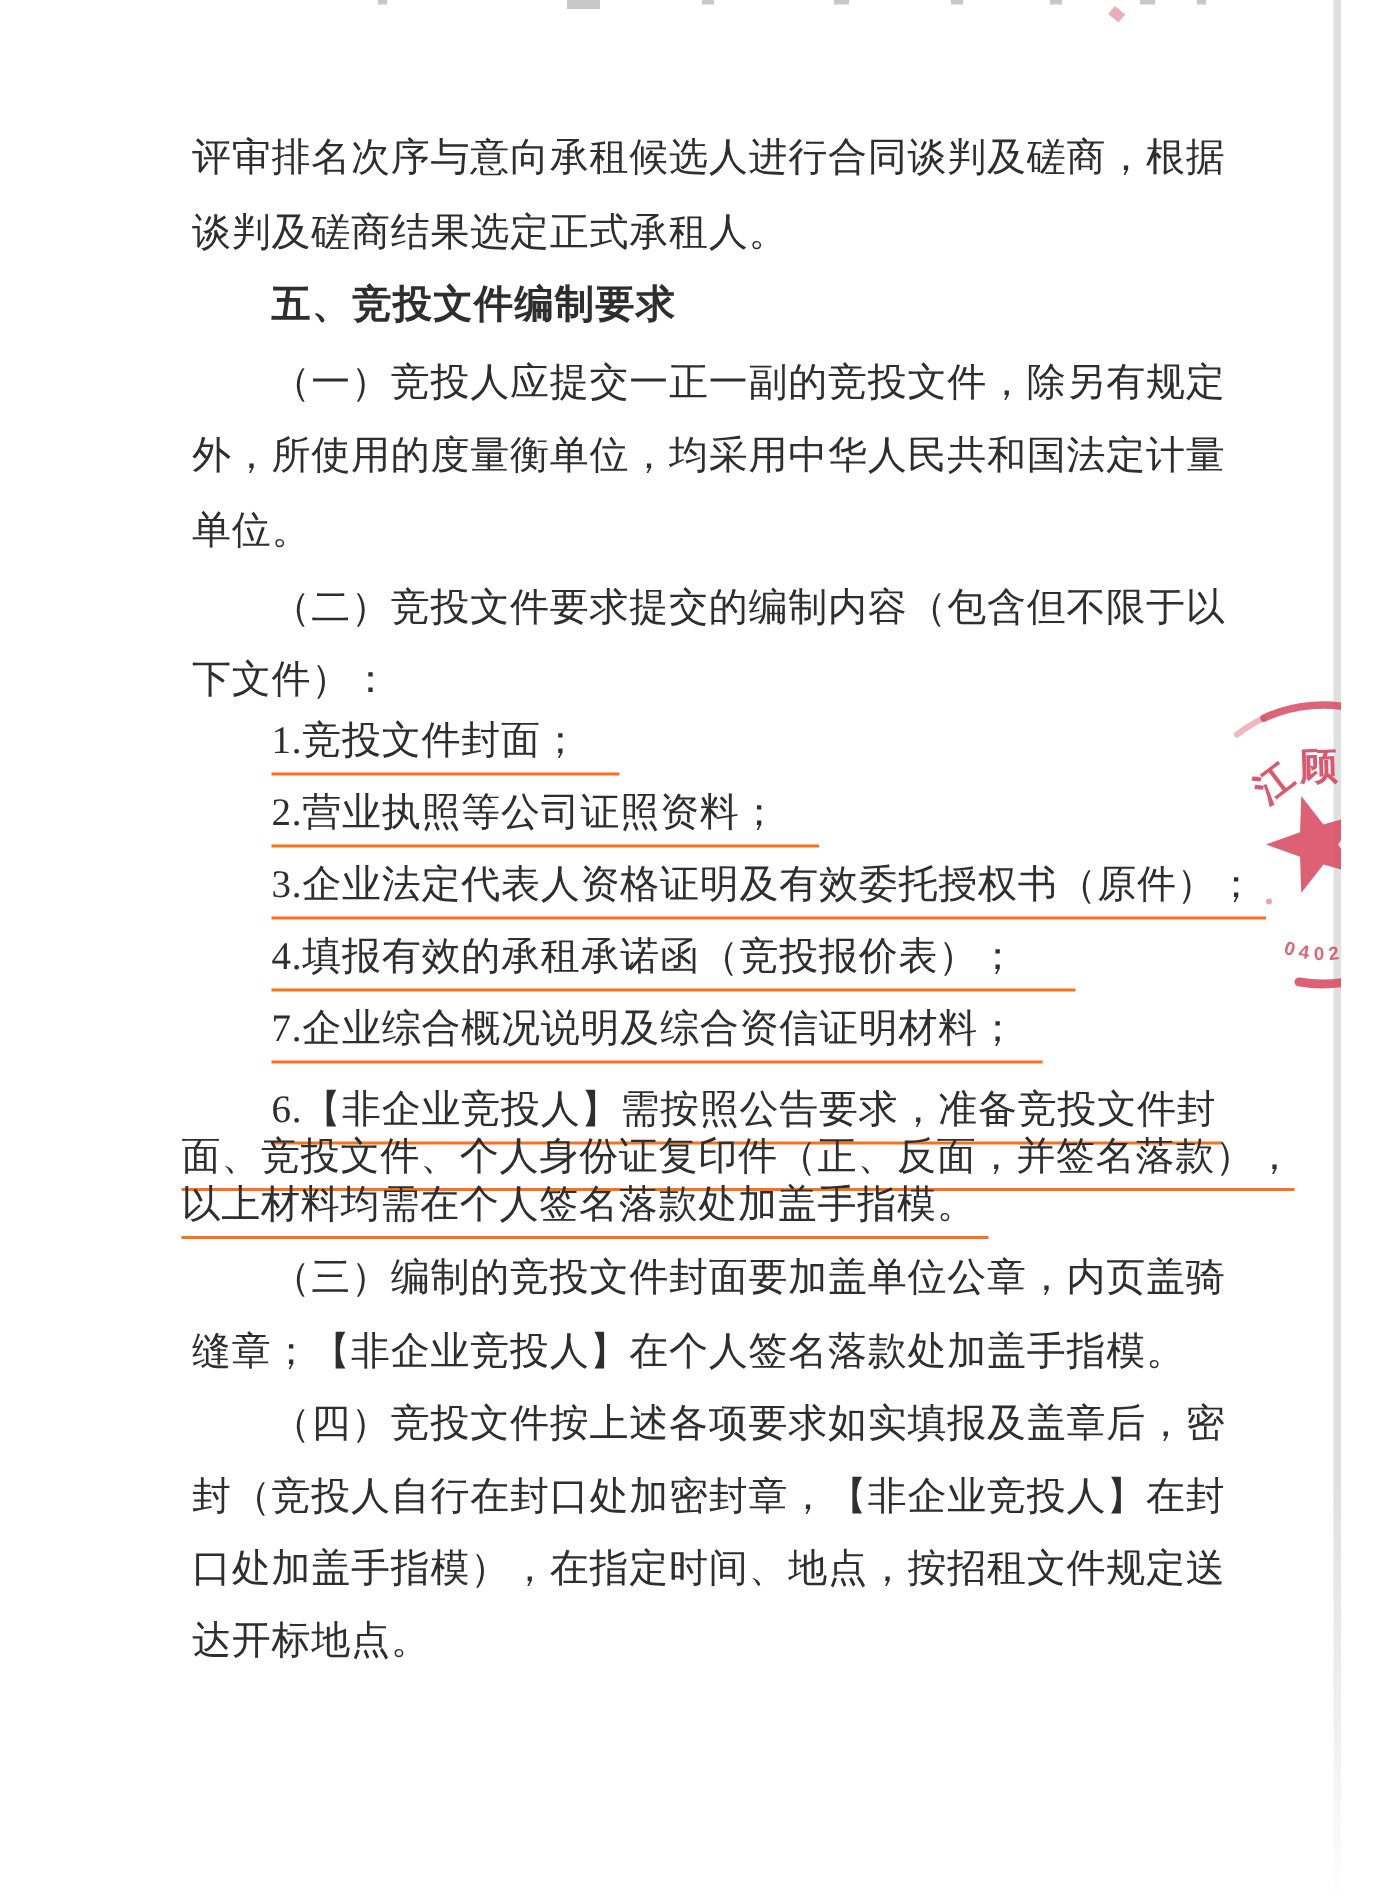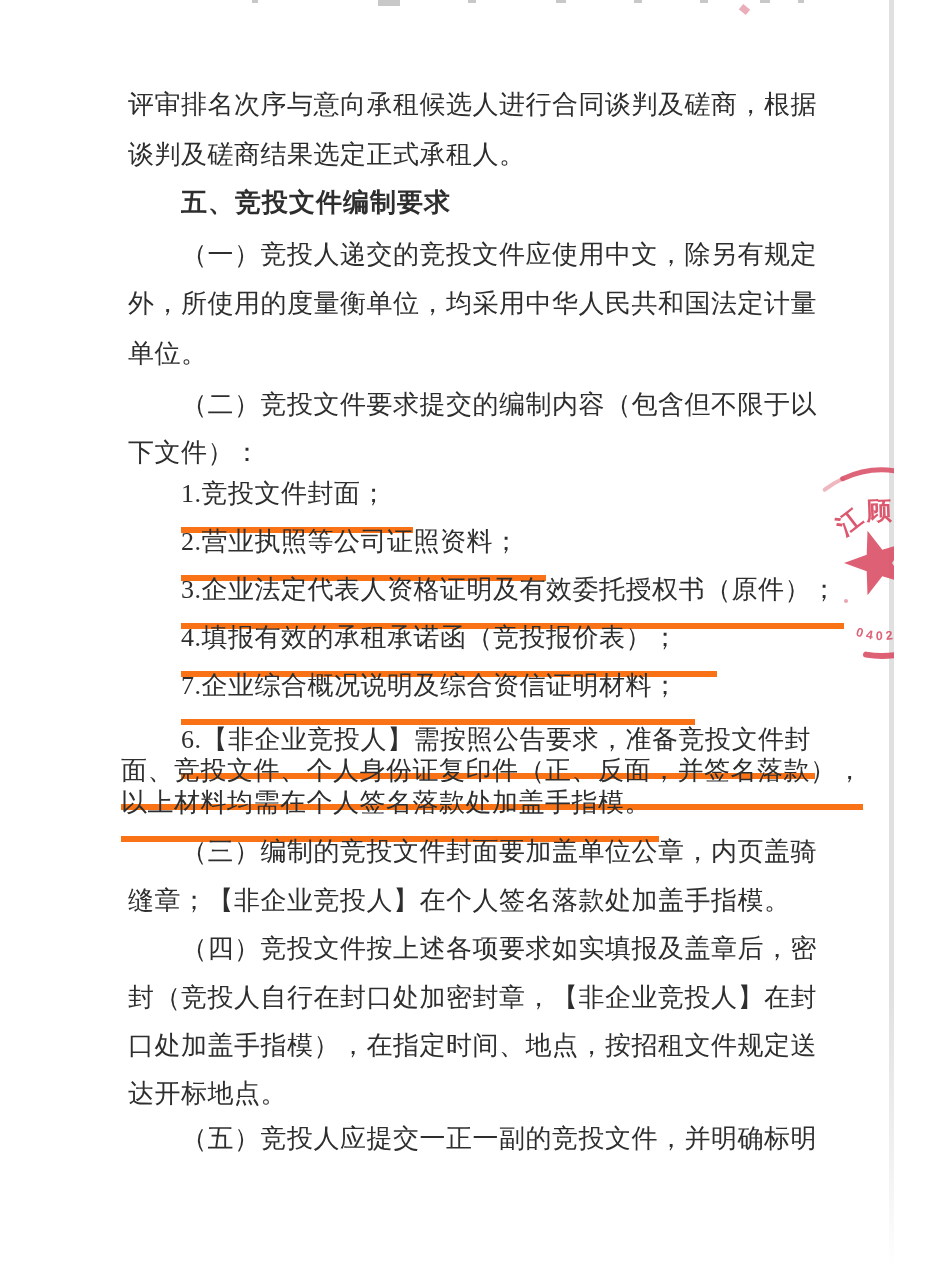--- a/index.html
+++ b/index.html
@@ -4,21 +4,21 @@
 <style>
   html,body{margin:0;padding:0;background:#ffffff;}
   .page{
     position:relative;width:894px;height:1269px;background:#ffffff;overflow:hidden;
     font-family:"Liberation Serif","DejaVu Serif",serif;color:#2e2e2e;
   }
   .ln{position:absolute;left:128px;font-size:26px;line-height:33px;height:34px;white-space:nowrap;letter-spacing:0.5px;}
   .ind{left:181px;}
   .b{font-weight:400;}
   .heading{font-weight:700;letter-spacing:1px;}
-  .ul{border-bottom:6px solid #f97316;padding-bottom:17px;display:inline-block;}
+  .ul{border-bottom:2px solid #f97316;padding-bottom:5px;display:inline-block;}
   .ext4{padding-right:4px}.ext6{padding-right:6px}.ext8{padding-right:8px}
   .ext16{padding-right:16px}.ext26{padding-right:26px}.ext38{padding-right:38px}
   
   .L1{top:88px}.L2{top:138px}
   .LH{top:186px}
   .P1a{top:238px}.P1b{top:287px}.P1c{top:337px}
   .P2a{top:388px}.P2b{top:436px}
   .I1{top:477px}.I2{top:525px}.I3{top:573px}.I4{top:621px}.I5{top:669px}
   .I6a{top:723px}.I6b{top:754px;left:121px}.I6c{top:786px;left:121px}
   .P3a{top:835px}.P3b{top:884px}
@@ -51,21 +51,21 @@
     <span class="artifact pink" style="left:740px;top:6px;width:9px;height:7px;transform:rotate(40deg)"></span>
   </div>
 
   <div class="edge-strip"></div>
 
   <div class="ln L1">评审排名次序与意向承租候选人进行合同谈判及磋商，根据</div>
   <div class="ln L2">谈判及磋商结果选定正式承租人。</div>
 
   <div class="ln ind LH heading">五、竞投文件编制要求</div>
 
-  <div class="ln ind P1a">（一）竞投人递交的竞投文件应使用中文，除另有规定</div>
+  <div class="ln ind P1a">（一）竞投人应提交一正一副的竞投文件，除另有规定</div>
   <div class="ln P1b">外，所使用的度量衡单位，均采用中华人民共和国法定计量</div>
   <div class="ln P1c">单位。</div>
 
   <div class="ln ind P2a">（二）竞投文件要求提交的编制内容（包含但不限于以</div>
   <div class="ln P2b">下文件）：</div>
 
   <div class="ln ind I1"><span class="ul ext26">1.竞投文件封面；</span></div>
   <div class="ln ind I2"><span class="ul ext26">2.营业执照等公司证照资料；</span></div>
   <div class="ln ind I3"><span class="ul ext6">3.企业法定代表人资格证明及有效委托授权书（原件）；</span></div>
   <div class="ln ind I4"><span class="ul ext38">4.填报有效的承租承诺函（竞投报价表）；</span></div>
@@ -82,21 +82,20 @@
     <span>缝章；</span><span class="b">【非企业竞投人】</span><span>在个人签名落款处加盖手指模。</span>
   </div>
 
   <div class="ln P4b">
     <span>封（竞投人自行在封口处加密封章，</span><span class="b">【非企业竞投人】</span><span>在封</span>
   </div>
   <div class="ln ind P4a">（四）竞投文件按上述各项要求如实填报及盖章后，密</div>
   <div class="ln P4c">口处加盖手指模），在指定时间、地点，按招租文件规定送</div>
   <div class="ln P4d">达开标地点。</div>
 
-  <div class="ln ind P5a">（五）竞投人应提交一正一副的竞投文件，并明确标明</div>
 
   <svg class="stamp-svg" width="146" height="270" viewBox="0 0 146 270">
 
     <path d="M 62.7 48.7 A 93 93 0 0 1 182.5 86.5" fill="none" stroke="#d84a62" stroke-width="5" stroke-linecap="round" opacity="0.85"></path>
     <path d="M 44.7 59.7 A 93 93 0 0 1 62.7 48.7" fill="none" stroke="#d84a62" stroke-width="4" stroke-linecap="round" opacity="0.4"></path>
 
     <path d="M 86 224.6 A 93 93 0 0 0 155.3 209.2" fill="none" stroke="#d84a62" stroke-width="6" stroke-linecap="round" opacity="0.88"></path>
 
     <defs>
       <path id="nameArc" d="M 66 107.8 A 44 44 0 0 1 138 107.8" fill="none"></path>

